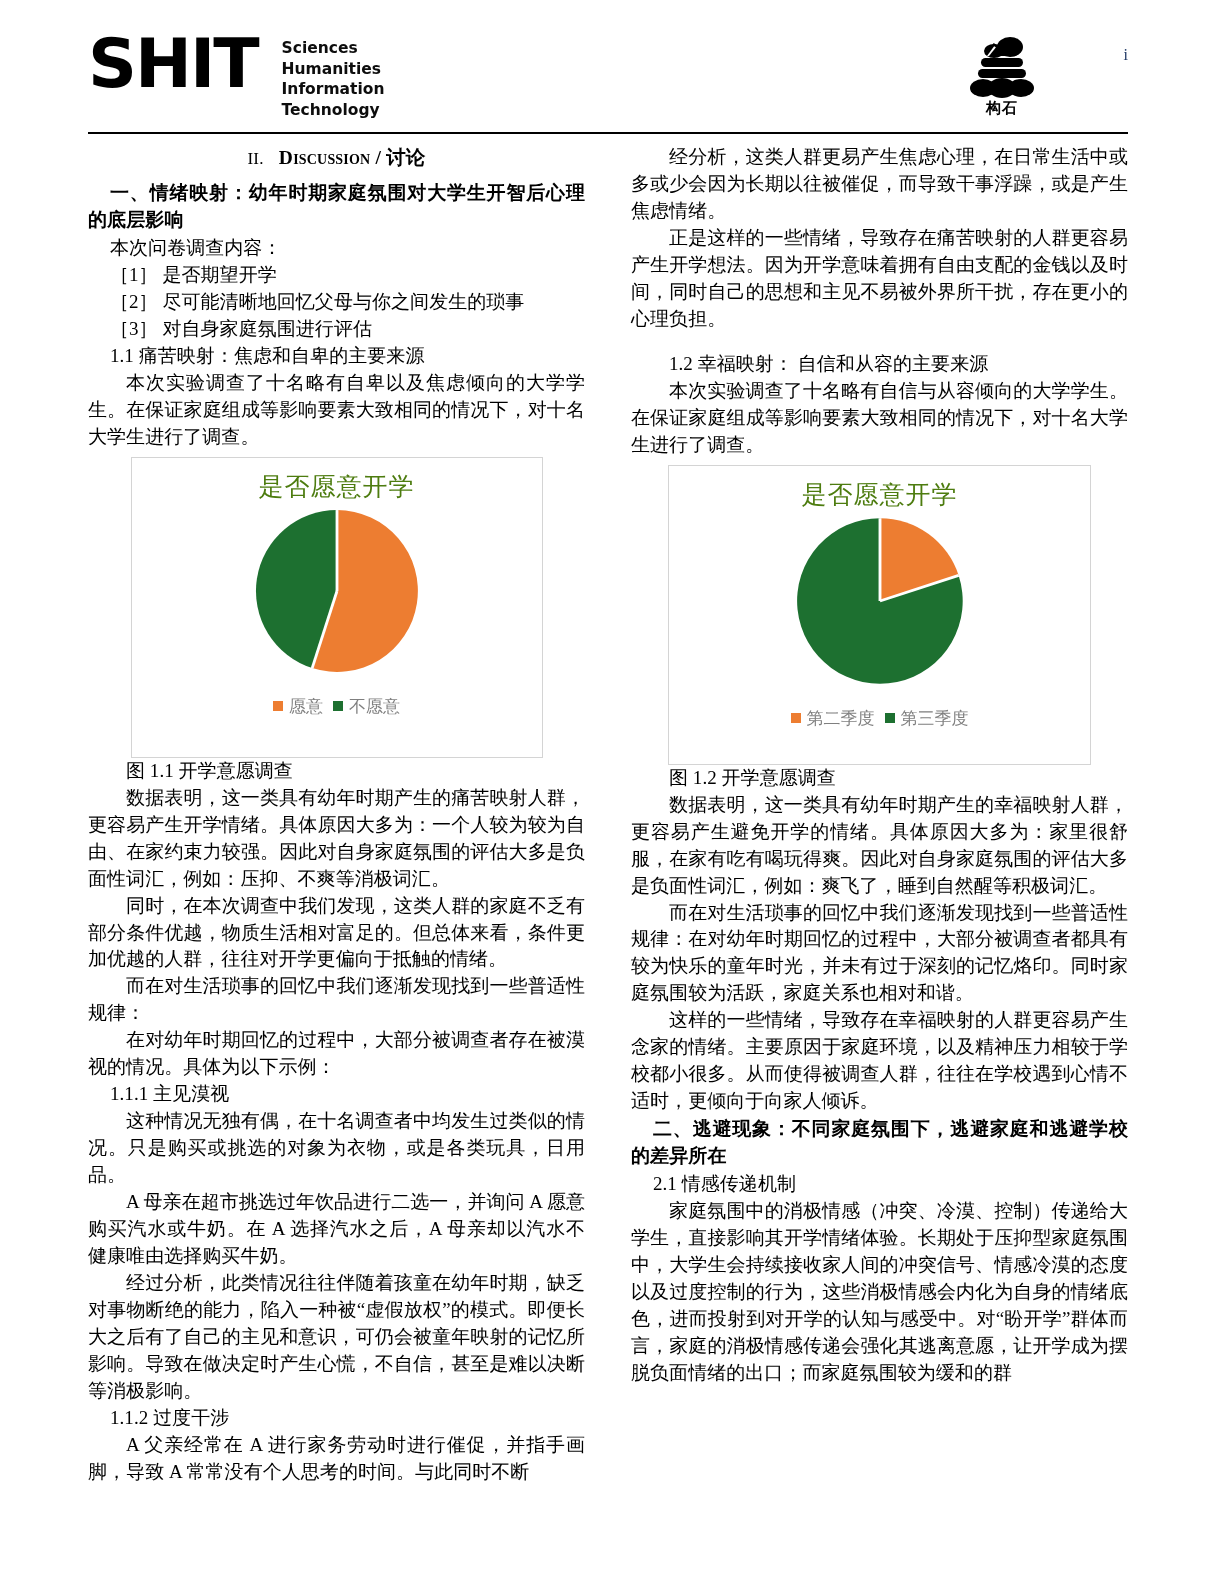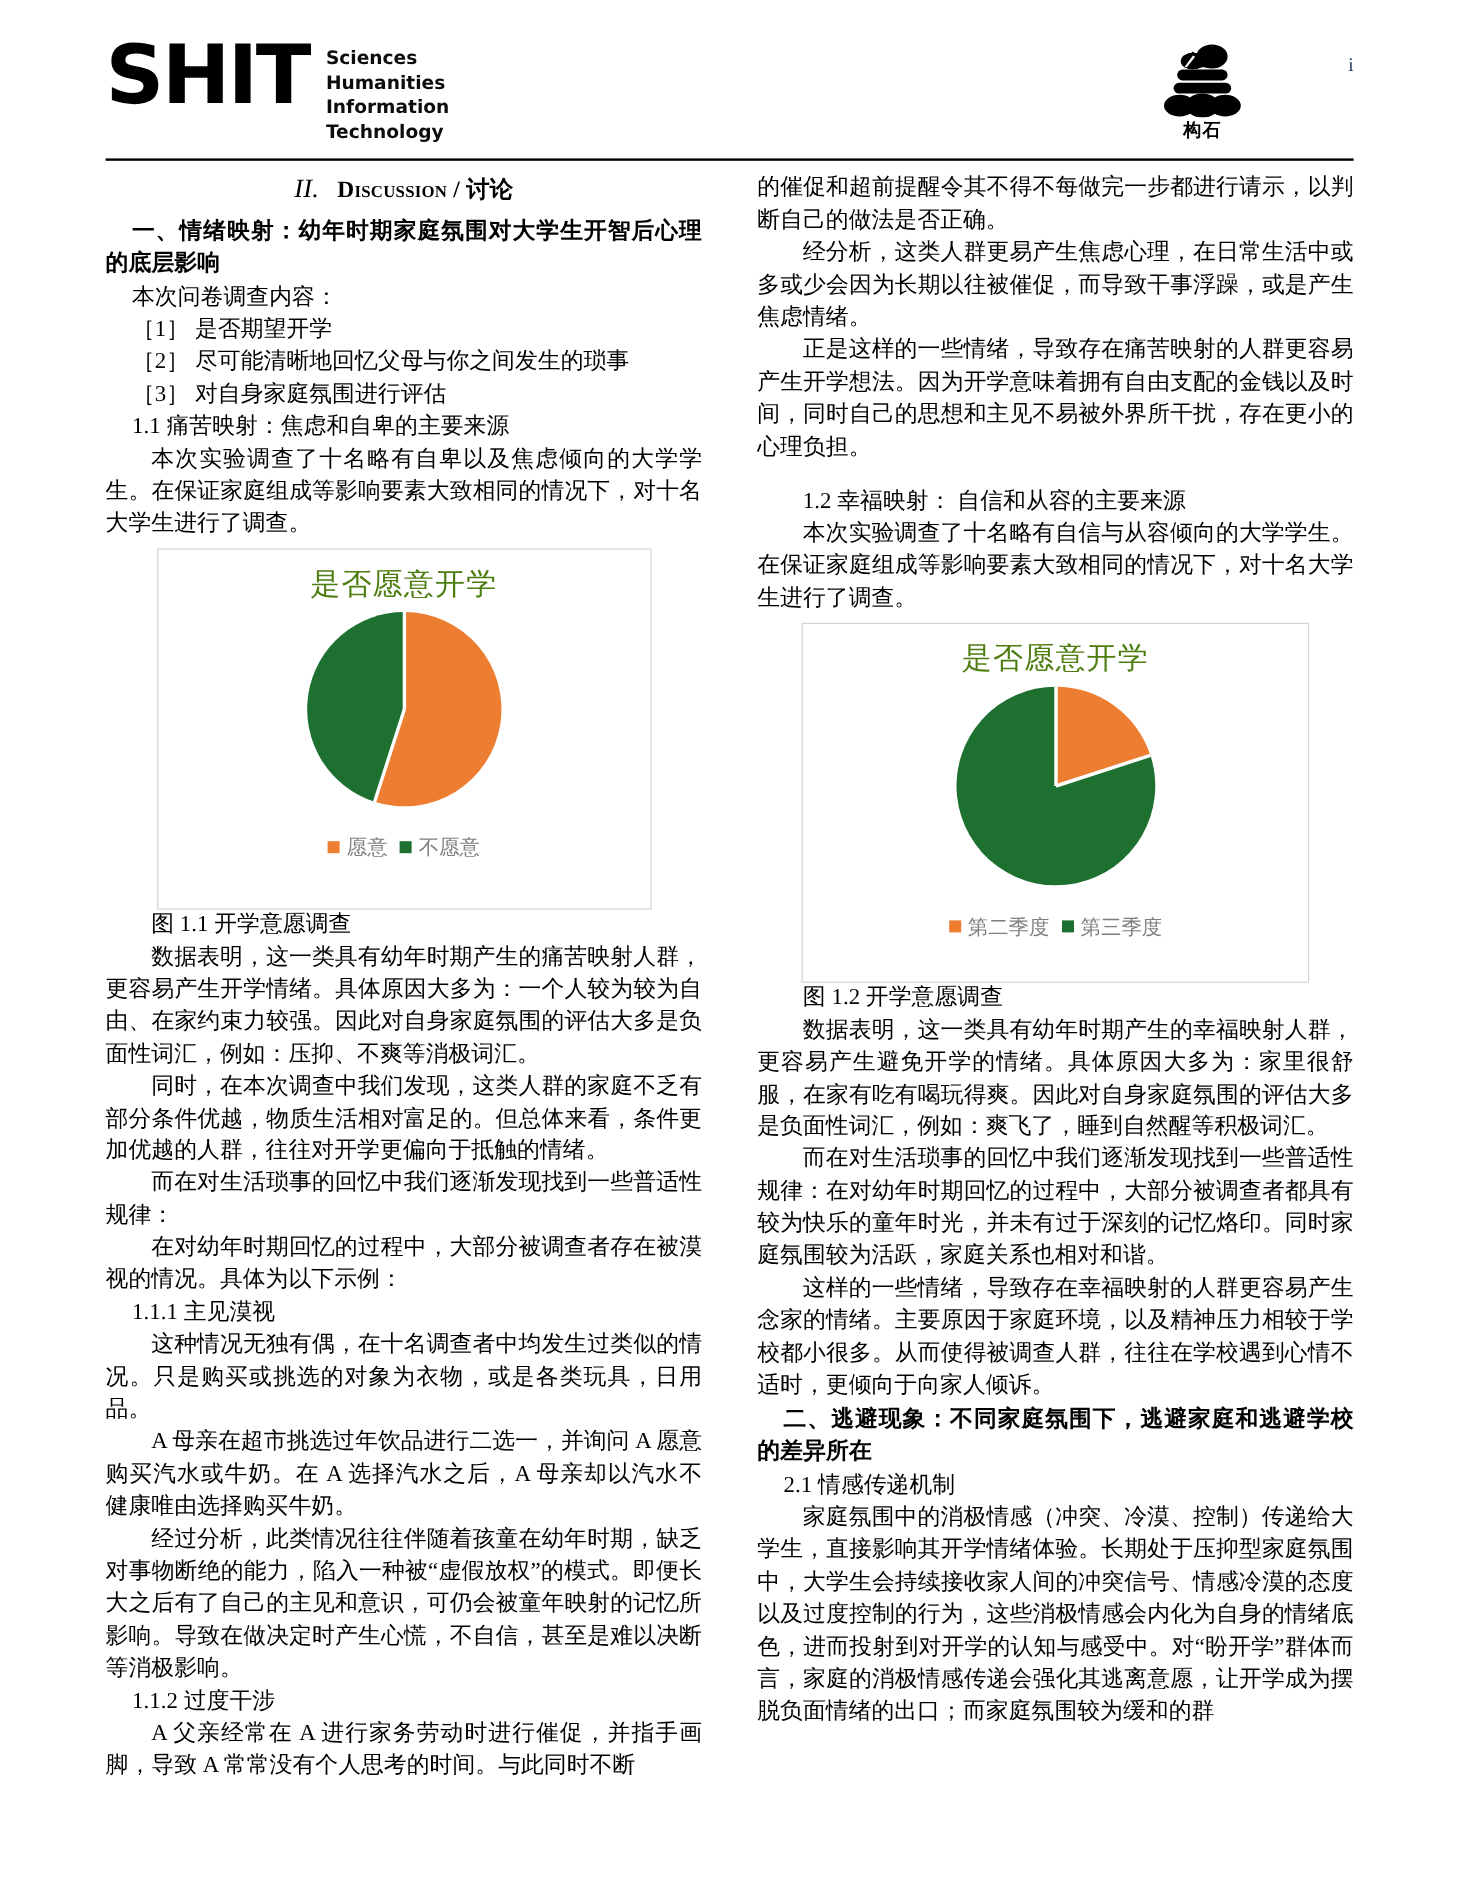--- a/index.html
+++ b/index.html
@@ -39,21 +39,21 @@
   }
   .logo-word {
     font-family: "DejaVu Sans", sans-serif;
     font-weight: 700;
     font-size: 68px;
     letter-spacing: -2px;
     line-height: 0.95;
     color: #000;
   }
   .logo-expansion {
-    margin-left: 14px;
+    margin-left: 24px;
     margin-top: 6px;
     font-family: "DejaVu Sans", sans-serif;
     font-weight: 700;
     font-size: 15.5px;
     line-height: 1.33;
     color: #0d0d0d;
   }
   .logo-expansion div { white-space: nowrap; }
 
   .logo-right {
@@ -109,21 +109,21 @@
   .col-right { right: 0; }
 
   .sec-head {
     text-align: center;
     font-variant: small-caps;
     font-size: 19.5px;
     letter-spacing: 0.2px;
     margin: 0 0 8px 0;
     font-family: "Liberation Serif", serif;
   }
-  .sec-head .numeral { font-size: 22px; font-style: italic; }
+  .sec-head .numeral { font-size: 17px; }
   .sec-head .scaps {
     font-size: 19.5px;
     font-variant: small-caps;
     font-weight: bold;
   }
 
   h2.h-major {
     font-family: "DejaVu Sans", sans-serif;
     font-weight: 700;
     font-size: 19px;
@@ -291,21 +291,20 @@
       <p class="body ind-small">1.1.1 主见漠视</p>
       <p class="body">这种情况无独有偶，在十名调查者中均发生过类似的情况。只是购买或挑选的对象为衣物，或是各类玩具，日用品。</p>
       <p class="body">A 母亲在超市挑选过年饮品进行二选一，并询问 A 愿意购买汽水或牛奶。在 A 选择汽水之后，A 母亲却以汽水不健康唯由选择购买牛奶。</p>
       <p class="body">经过分析，此类情况往往伴随着孩童在幼年时期，缺乏对事物断绝的能力，陷入一种被“虚假放权”的模式。即便长大之后有了自己的主见和意识，可仍会被童年映射的记忆所影响。导致在做决定时产生心慌，不自信，甚至是难以决断等消极影响。</p>
       <p class="body ind-small">1.1.2 过度干涉</p>
       <p class="body">A 父亲经常在 A 进行家务劳动时进行催促，并指手画脚，导致 A 常常没有个人思考的时间。与此同时不断</p>
     </div>
 
     <div class="col col-right">
 
-      <p class="body noind">的催促和超前提醒令其不得不每做完一步都进行请示，以判断自己的做法是否正确。</p>
       <p class="body">经分析，这类人群更易产生焦虑心理，在日常生活中或多或少会因为长期以往被催促，而导致干事浮躁，或是产生焦虑情绪。</p>
       <p class="body">正是这样的一些情绪，导致存在痛苦映射的人群更容易产生开学想法。因为开学意味着拥有自由支配的金钱以及时间，同时自己的思想和主见不易被外界所干扰，存在更小的心理负担。</p>
 
       <p class="body" style="margin-top:18px">1.2 幸福映射： 自信和从容的主要来源</p>
       <p class="body">本次实验调查了十名略有自信与从容倾向的大学学生。在保证家庭组成等影响要素大致相同的情况下，对十名大学生进行了调查。</p>
 
       <div class="figbox fig2">
         <div class="chart-title">是否愿意开学</div>
         <div class="chart-plot">
           <svg width="180" height="180" viewBox="0 0 100 100">

